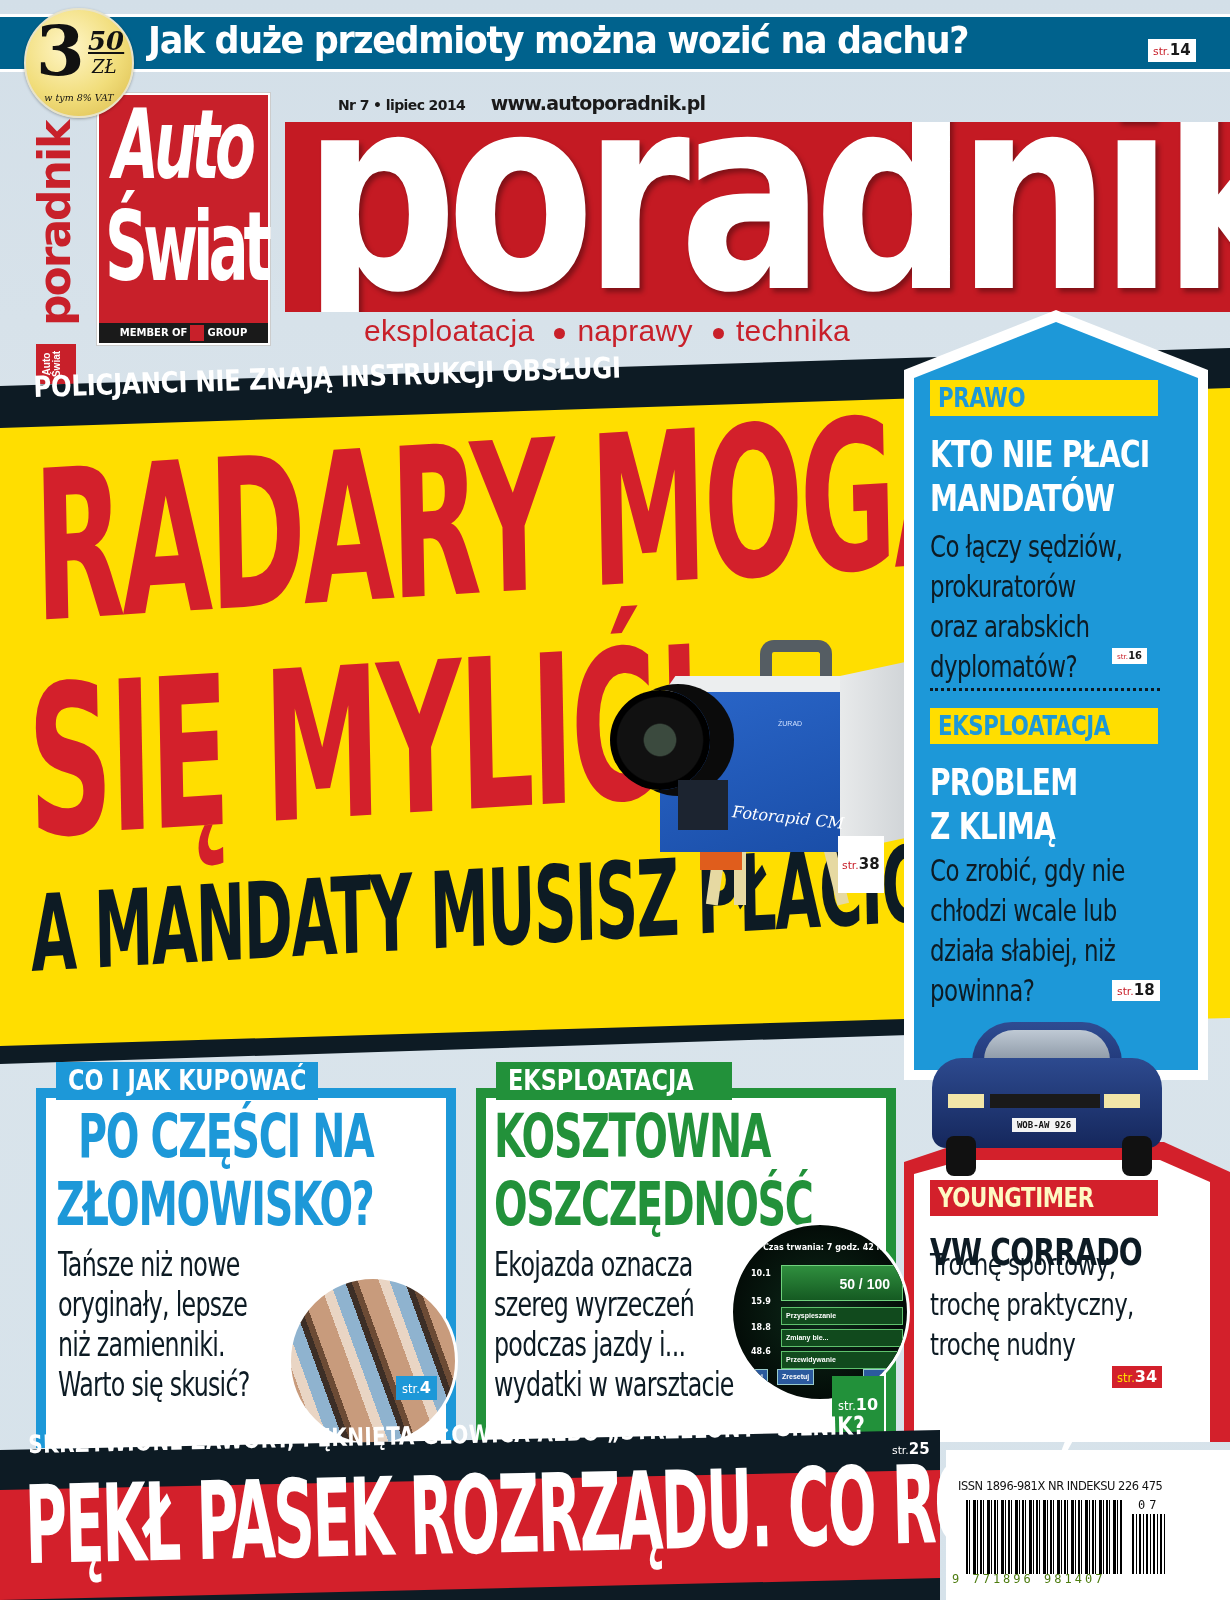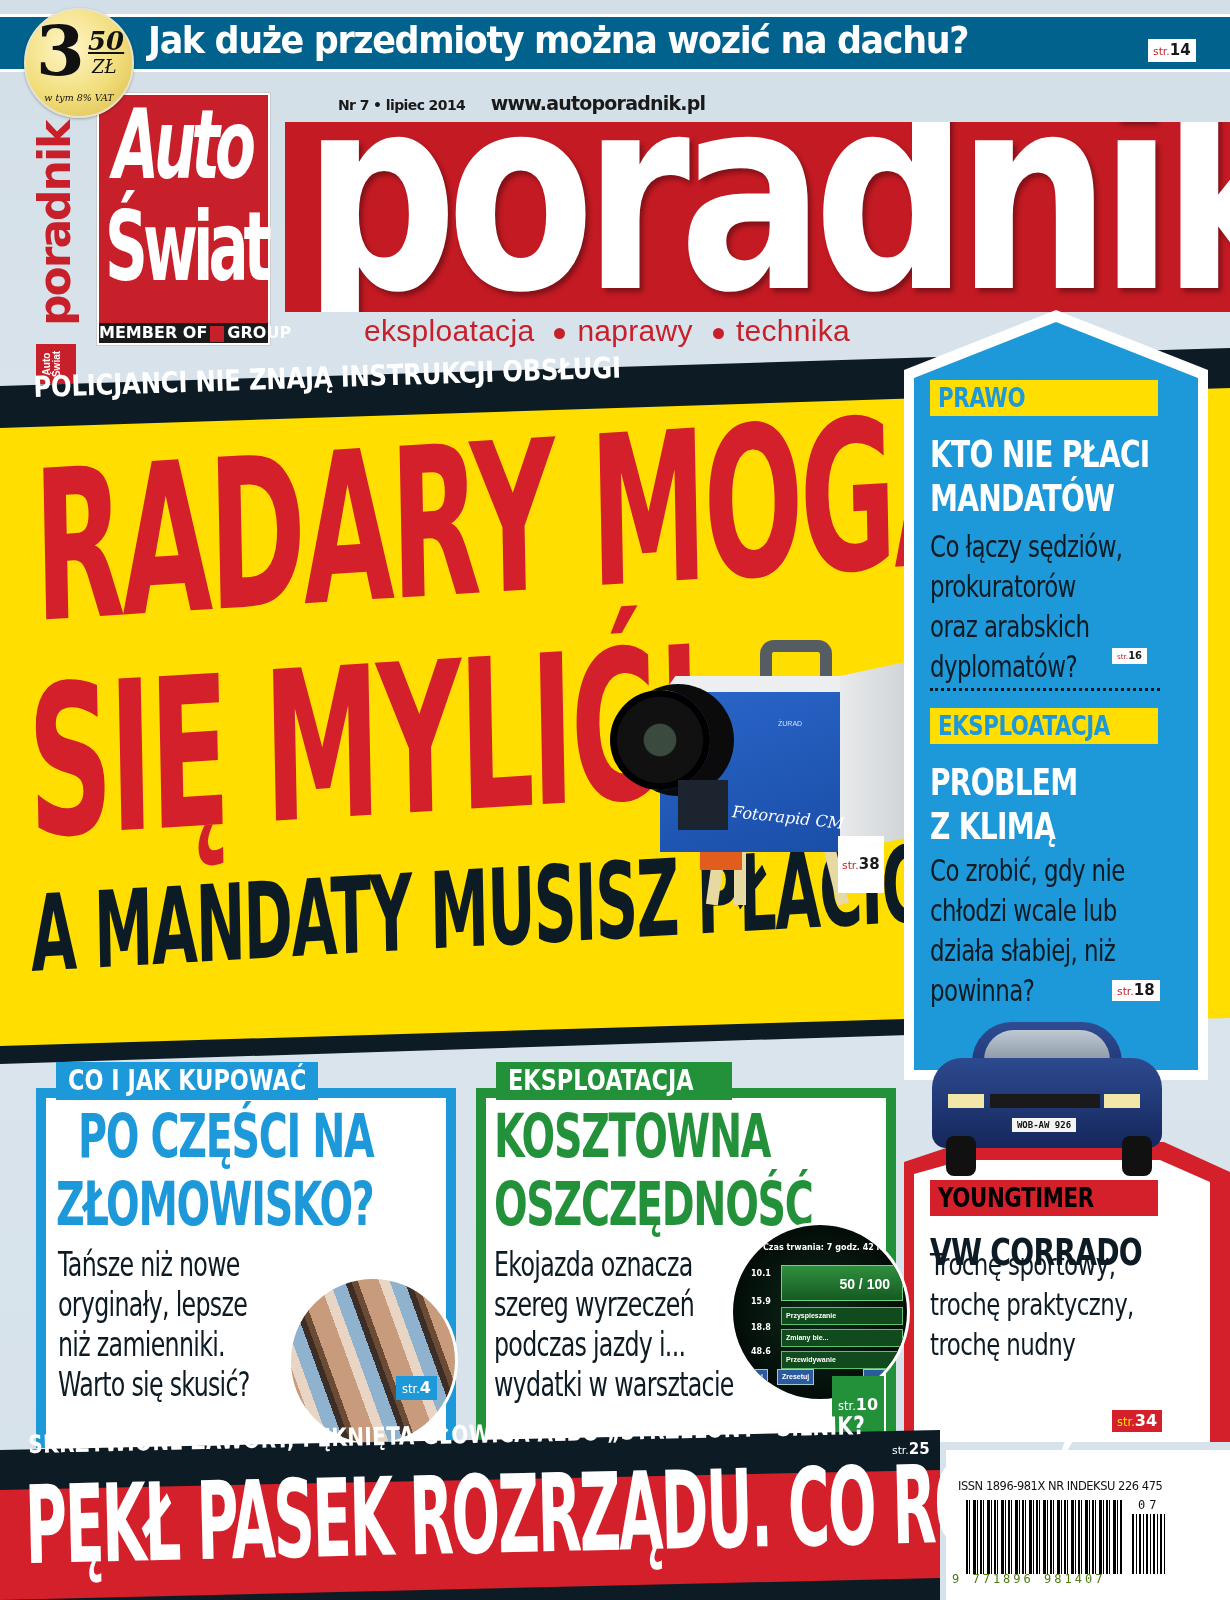--- a/index.html
+++ b/index.html
@@ -56,21 +56,21 @@
   }
   #logo-box .auto, #logo-box .swiat {
     position: absolute; left: 6px; width: 160px; color: #fff; font-family: "DejaVu Sans", sans-serif;
     font-weight: bold; font-style: italic; font-size: 96px; line-height: 1; letter-spacing: -8px;
     transform: scaleX(0.62); transform-origin: left top; white-space: nowrap;
   }
   #logo-box .auto { top: 2px; left: 14px; }
   #logo-box .swiat { top: 104px; font-style: normal; }
   #logo-box .member {
     position: absolute; left: 0; bottom: 0; width: 100%; height: 20px; background: #1a1a1a; color: #fff;
-    font-family: "DejaVu Sans", sans-serif; font-weight: bold; font-size: 16px; line-height: 20px; text-align: center; white-space: nowrap;
+    font-family: "DejaVu Sans", sans-serif; font-weight: bold; font-size: 10px; line-height: 20px; text-align: center; white-space: nowrap;
   }
   #logo-box .member .bild { display: inline-block; background: #c8202a; width: 14px; height: 16px; vertical-align: middle; margin: 0 3px; font-size: 6px; line-height: 8px; }
 
   
   #meta-line { position: absolute; left: 338px; top: 92px; white-space: nowrap; color: #1a1a1a; font-family: "DejaVu Sans", sans-serif; font-weight: bold; }
   #meta-line .issue { font-size: 14px; letter-spacing: -0.6px; }
   #meta-line .url { font-size: 19px; margin-left: 20px; letter-spacing: -0.8px; }
 
   
   #masthead {
@@ -139,21 +139,21 @@
   #blue-shield {
     position: absolute; left: 914px; top: 322px; width: 284px; height: 748px; background: #1d98d8;
     clip-path: polygon(0 56px, 142px 0, 284px 56px, 284px 748px, 0 748px);
   }
   .side-tag {
     position: absolute; left: 930px; width: 228px; height: 36px; font-family: "DejaVu Sans", sans-serif; font-weight: bold;
     font-size: 26px; line-height: 36px; padding-left: 8px; white-space: nowrap; letter-spacing: -0.5px;
   }
   .side-tag span { display: inline-block; transform: scaleX(0.82); transform-origin: left center; }
   .side-tag.yellow { background: #ffde00; color: #1d98d8; }
-  .side-tag.red { background: #d3202b; color: #000000; }
+  .side-tag.red { background: #d3202b; color: #fef9c3; }
   .side-title {
     position: absolute; left: 930px; width: 260px; color: #fff; font-family: "DejaVu Sans", sans-serif; font-weight: bold;
     font-size: 38px; line-height: 44px; letter-spacing: -1px; white-space: nowrap;
   }
   .side-title span { display: block; transform: scaleX(0.74); transform-origin: left top; }
   .side-body {
     position: absolute; left: 930px; width: 280px; color: #0d1b24; font-family: "DejaVu Sans", sans-serif;
     font-size: 31px; line-height: 40px; white-space: nowrap; letter-spacing: -0.8px;
   }
   .side-body span { display: block; transform: scaleX(0.74); transform-origin: left top; }
@@ -219,21 +219,21 @@
   #photo-dash .score { position: absolute; left: 48px; top: 40px; width: 122px; height: 36px; background: linear-gradient(180deg,#2f8f3e,#155a22); border: 1px solid #6fd27d; color: #fff; font-size: 14px; font-weight: bold; text-align: right; padding-right: 12px; line-height: 36px; }
   #photo-dash .bar { position: absolute; left: 48px; width: 122px; height: 18px; background: #114a1d; border: 1px solid #5fc16d; color: #fff; font-size: 7px; font-weight: bold; line-height: 16px; padding-left: 4px; white-space: nowrap; }
   #photo-dash .btn { position: absolute; top: 144px; height: 16px; background: #2b5a9e; border: 1px solid #9cc; color: #fff; font-size: 7px; font-weight: bold; line-height: 14px; padding: 0 4px; white-space: nowrap; }
 
   #str4 { left: 396px; top: 1376px; background: #1d98d8; color: #fff; padding: 4px 6px; font-size: 16px; }
   #str4 .s { color: #fff; }
   #str10 { left: 832px; top: 1376px; background: #22913a; color: #fff; padding: 21px 6px; font-size: 16px; }
   #str10 .s { color: #fff; }
   #str16 { left: 1112px; top: 648px; padding: 3px 5px; font-size: 10px; }
   #str18 { left: 1112px; top: 980px; padding: 3px 5px; font-size: 15px; }
-  #str34 { left: 1112px; top: 1366px; background: #d3202b; color: #fff; padding: 3px 5px; font-size: 16px; margin-top: 44px; }
+  #str34 { left: 1112px; top: 1366px; background: #d3202b; color: #fff; padding: 3px 5px; font-size: 16px; }
   #str34 .s { color: #ffde00; }
 
   
   #bottom-black {
     position: absolute; left: 0; top: 1430px; width: 940px; height: 170px; background: #0d1b24;
     clip-path: polygon(0 20px, 940px 0, 940px 170px, 0 170px);
   }
   #bottom-kicker {
     position: absolute; left: 28px; top: 1430px; color: #fff; font-family: "DejaVu Sans", sans-serif; font-weight: bold; font-size: 25px;
     white-space: nowrap; transform: rotate(-1.3deg) scaleX(0.8); transform-origin: left top; letter-spacing: 0.5px;

